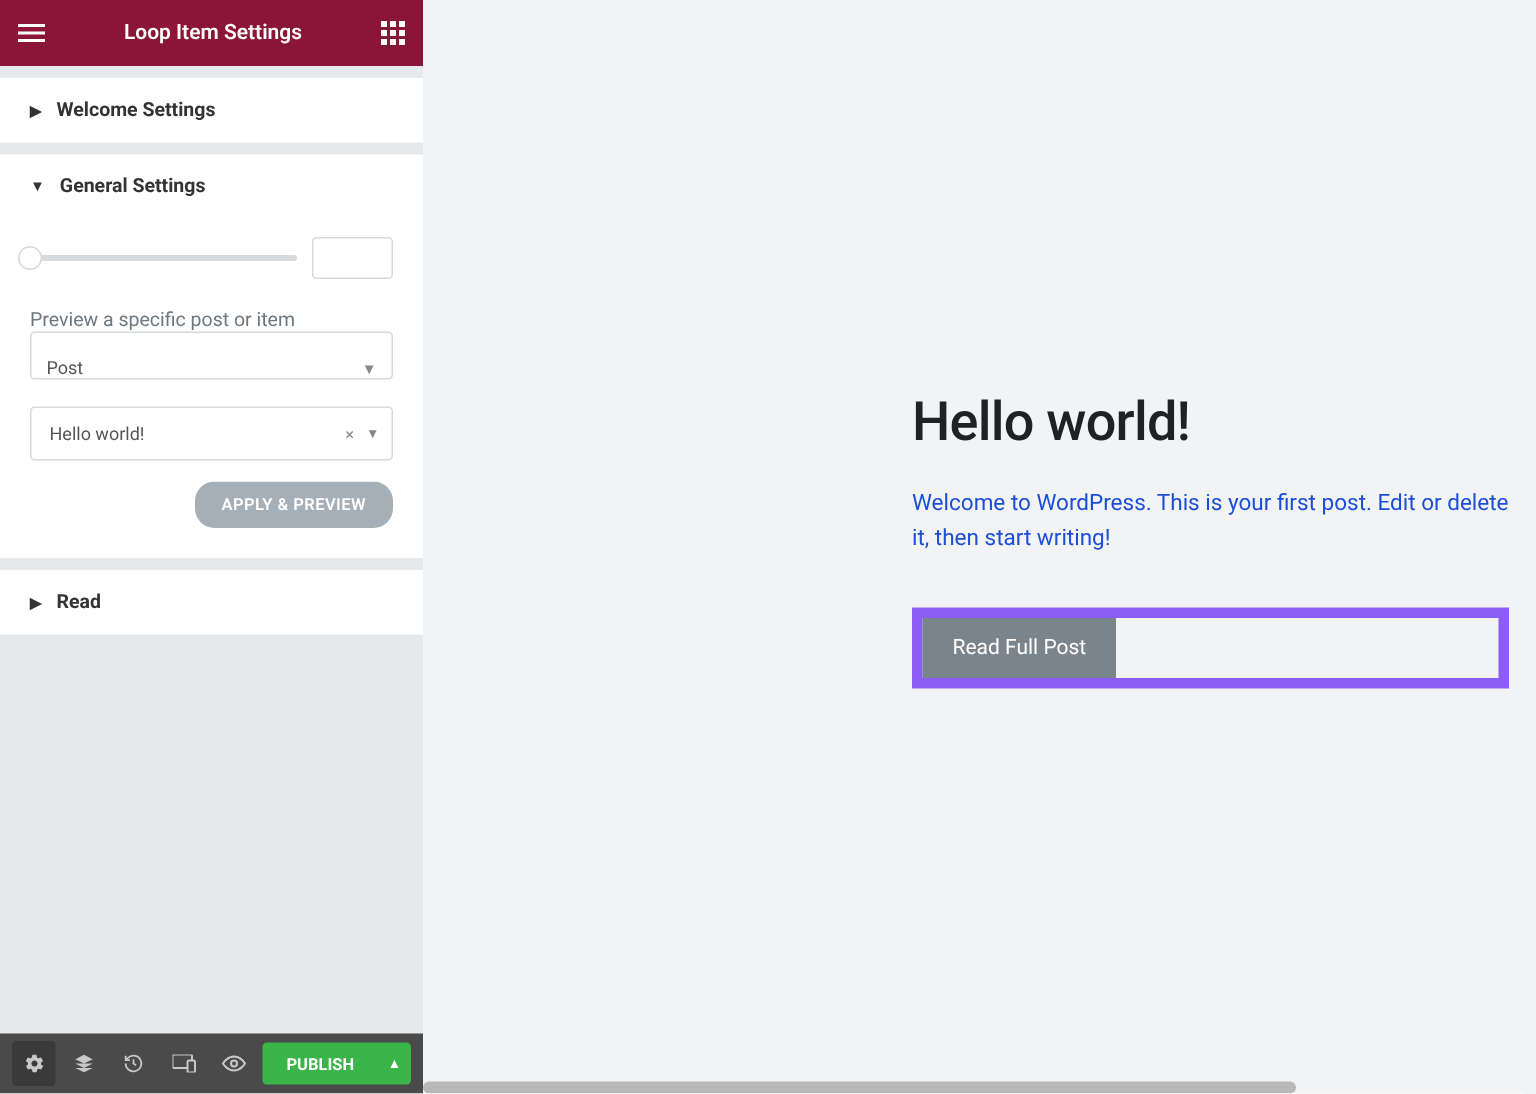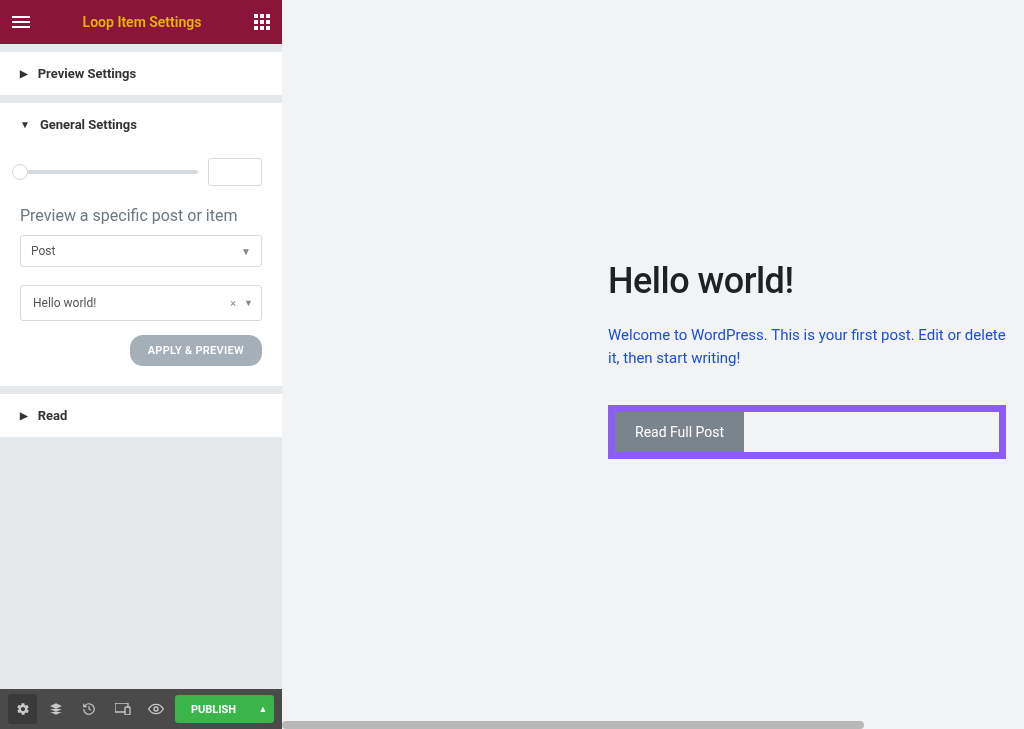--- a/index.html
+++ b/index.html
@@ -1,20 +1,20 @@
 <!DOCTYPE html>
 <html><head>
   <meta charset="utf-8">
   <style>
     * { margin: 0; padding: 0; box-sizing: border-box; font-family: -apple-system, BlinkMacSystemFont, "Segoe UI", Roboto, Helvetica, Arial, sans-serif; }
     body { width: 1024px; height: 729px; overflow: hidden; background: #fff; display: flex; }
     
     .sidebar { width: 282px; height: 100%; display: flex; flex-direction: column; background: #e6e9ec; }
     
-    .sidebar-header { background: #8a1538; height: 44px; display: flex; align-items: center; padding: 0 12px; color: #eab308; }
+    .sidebar-header { background: #8a1538; height: 44px; display: flex; align-items: center; padding: 0 12px; color: #ffffff; }
     .hamburger { display: flex; flex-direction: column; gap: 3px; cursor: pointer; padding: 6px 0; }
     .hamburger span { width: 18px; height: 2px; background: #fff; display: block; }
     .sidebar-title { flex: 1; text-align: center; font-size: 14px; font-weight: 600; }
     .grid-icon { display: grid; grid-template-columns: repeat(3, 4px); grid-template-rows: repeat(3, 4px); gap: 2px; cursor: pointer; }
     .grid-icon span { background: #fff; width: 4px; height: 4px; }
     
     .panel-body { flex: 1; overflow-y: auto; background: #e6e9ec; }
     
     .section { background: #fff; margin-bottom: 8px; }
     .section-header { padding: 14px 20px; font-weight: 700; font-size: 13px; color: #333; display: flex; align-items: center; cursor: pointer; }
@@ -23,23 +23,23 @@
     .preview-body { padding: 12px 20px 20px; }
     .row { display: flex; align-items: center; justify-content: space-between; margin-bottom: 14px; }
     .label { font-size: 12px; color: #6c7880; display: flex; align-items: center; gap: 8px; }
     .unit { font-size: 10px; color: #6c7880; display: flex; align-items: center; gap: 2px; cursor: pointer; }
     
     .slider-row { display: flex; align-items: center; gap: 10px; margin-bottom: 20px; }
     .slider-track { flex: 1; height: 4px; background: #d5dadf; border-radius: 2px; position: relative; }
     .slider-thumb { position: absolute; left: 0; top: 50%; transform: translate(-50%, -50%); width: 16px; height: 16px; background: #fff; border: 1px solid #d5dadf; border-radius: 50%; cursor: pointer; }
     .num-input { width: 54px; height: 28px; border: 1px solid #d5dadf; border-radius: 3px; padding: 0 6px; font-size: 12px; }
     
-    .sublabel { font-size: 16px; color: #6c7880; margin-bottom: 10px; }
+    .sublabel { font-size: 13px; color: #6c7880; }
     
-    .select { width: 100%; height: 32px; border: 1px solid #d5dadf; border-radius: 3px; background: #fff; padding: 0 10px; font-size: 12px; color: #555; display: flex; align-items: center; justify-content: space-between; cursor: pointer; margin-bottom: 18px; }
+    .select { width: 100%; height: 32px; border: 1px solid #d5dadf; border-radius: 3px; background: #fff; padding: 0 10px; font-size: 12px; color: #555; display: flex; align-items: flex-end; justify-content: space-between; cursor: pointer; margin-bottom: 18px; }
     .select .chev { font-size: 10px; color: #888; }
     
     .select-chip { width: 100%; height: 36px; border: 1px solid #d5dadf; border-radius: 3px; background: #fff; padding: 0 8px; display: flex; align-items: center; justify-content: space-between; cursor: pointer; margin-bottom: 14px; }
     .chip-text { font-size: 12px; color: #555; padding: 0 4px; }
     .chip-actions { display: flex; align-items: center; gap: 8px; color: #888; font-size: 11px; }
     
     .apply-btn { float: right; background: #a4afb7; color: #fff; border: none; border-radius: 13px; padding: 9px 18px; font-size: 11px; font-weight: 600; cursor: pointer; letter-spacing: 0.3px; }
     .apply-btn-wrap { overflow: hidden; }
     
     .bottom-bar { height: 40px; background: #4a4a4a; display: flex; align-items: center; padding: 0 8px; gap: 4px; }
@@ -85,21 +85,21 @@
         <span></span>
         <span></span>
       </div>
   </div>
 
   <div class="panel-body">
     <div style="height:8px"></div>
     <div class="section">
       <div class="section-header">
         <span class="caret">▶</span>
-        <span>Preview Settings</span>
+        <span>Welcome Settings</span>
       </div>
     </div>
 
     <div class="section">
       <div class="section-header">
         <span class="caret">▼</span>
         <span>General Settings</span>
       </div>
       <div class="preview-body">
         <div class="slider-row">

